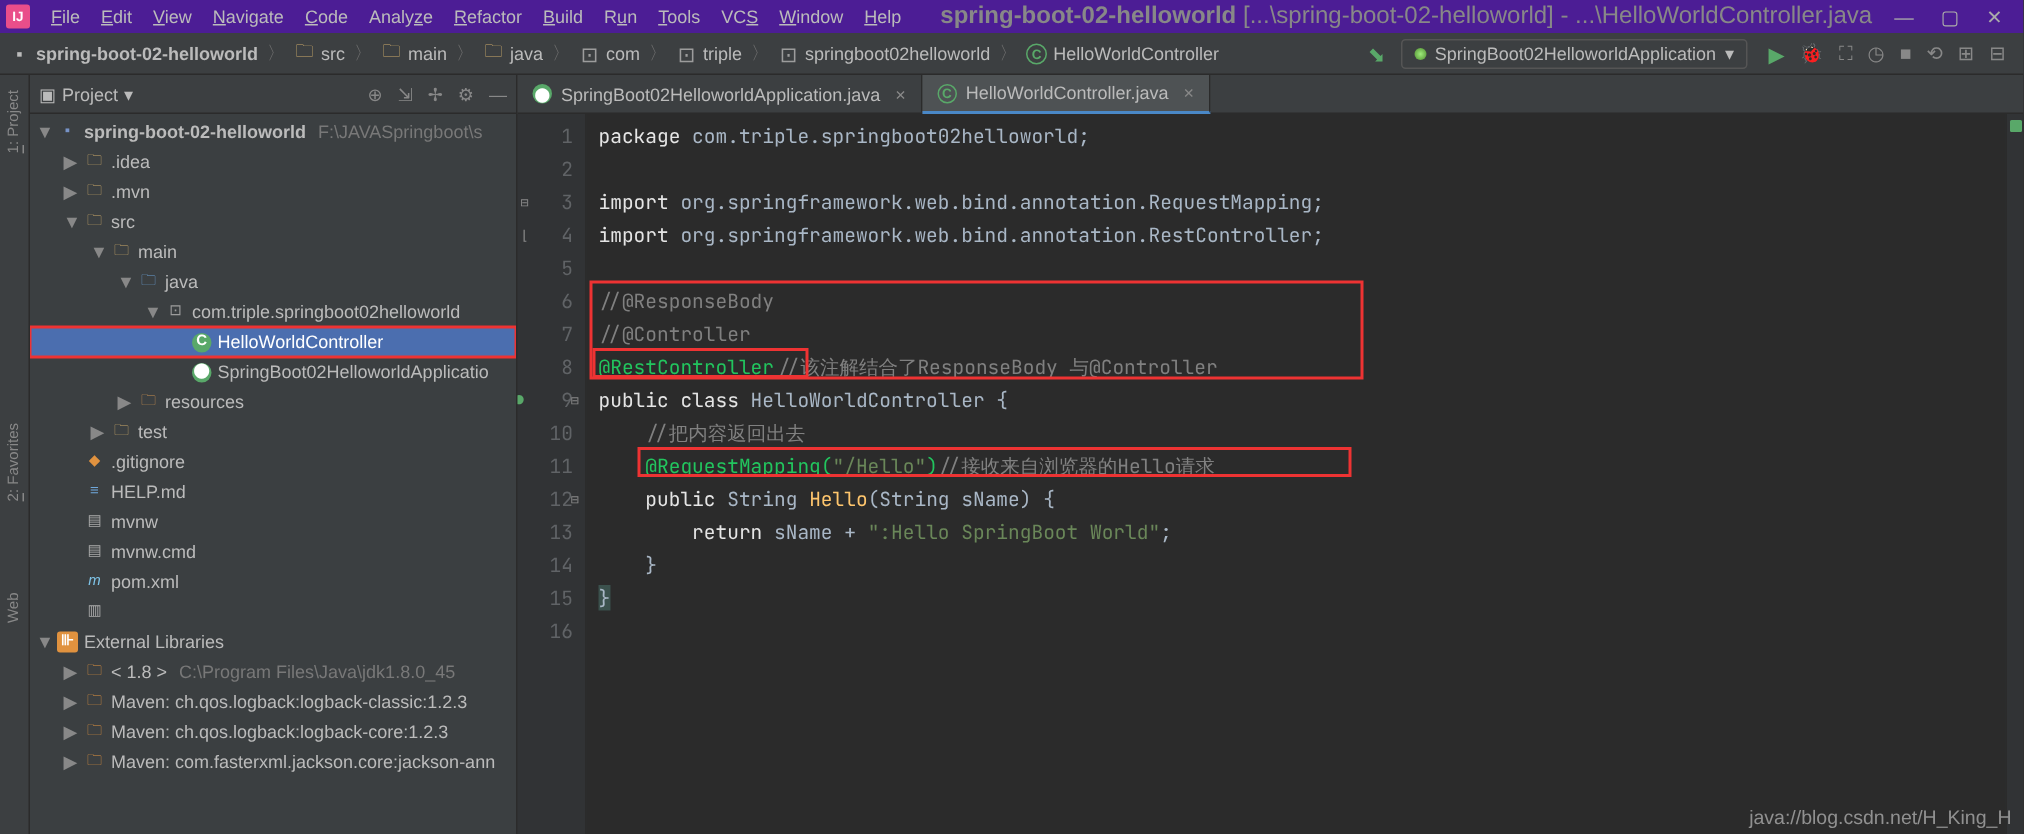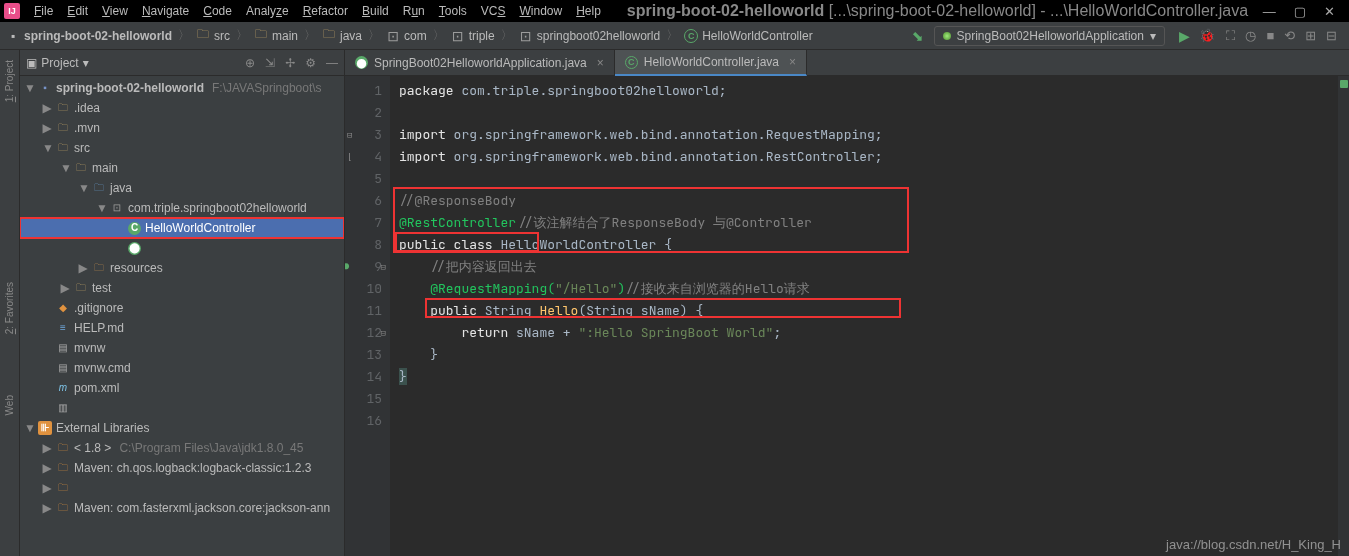--- a/index.html
+++ b/index.html
@@ -10,21 +10,21 @@
     background: #3c3f41;
     overflow: hidden;
     width: 1349px;
     height: 556px;
     position: relative;
   }
   .titlebar {
     height: 22px;
     display: flex;
     align-items: center;
-    background: #000000;
+    background: #4c1d95;
     padding: 0 4px;
   }
   .app-icon {
     width: 16px; height: 16px; background: #e94e8a; border-radius: 2px;
     display:flex;align-items:center;justify-content:center;font-size:9px;font-weight:bold;color:#fff;margin-right:8px;
   }
   .menubar { display: flex; gap: 2px; }
   .menu-item { padding: 2px 6px; cursor: default; }
   .menu-item u { text-decoration: underline; }
   .title-text { margin-left: 20px; color: #888; font-size: 16px; flex:1; white-space: nowrap; overflow:hidden; }
@@ -269,20 +269,21 @@
           <span class="arrow">▼</span>
           <span class="ic pkg-ic">⊡</span>
           <span>com.triple.springboot02helloworld</span>
         </div>
       <div class="row sel boxed" style="padding-left:108px">
           <span class="ic java">C</span>
           <span>HelloWorldController</span>
         </div>
       <div class="row" style="padding-left:108px">
           <span class="ic sb">⬤</span>
+          <span>SpringBoot02HelloworldApplicatio</span>
         </div>
       <div class="row" style="padding-left:58px">
           <span class="arrow">▶</span>
           <span class="ic folder" style="color:#c98f50">🗀</span>
           <span>resources</span>
         </div>
       <div class="row" style="padding-left:40px">
           <span class="arrow">▶</span>
           <span class="ic folder">🗀</span>
           <span>test</span>
@@ -324,20 +325,21 @@
           <span class="dim">C:\Program Files\Java\jdk1.8.0_45</span>
         </div>
       <div class="row" style="padding-left:22px">
           <span class="arrow">▶</span>
           <span class="ic folder" style="color:#e0923f">🗀</span>
           <span>Maven: ch.qos.logback:logback-classic:1.2.3</span>
         </div>
       <div class="row" style="padding-left:22px">
           <span class="arrow">▶</span>
           <span class="ic folder" style="color:#e0923f">🗀</span>
+          <span>Maven: ch.qos.logback:logback-core:1.2.3</span>
         </div>
       <div class="row" style="padding-left:22px">
           <span class="arrow">▶</span>
           <span class="ic folder" style="color:#e0923f">🗀</span>
           <span>Maven: com.fasterxml.jackson.core:jackson-ann</span>
         </div>
     </div>
   </div>
 
   <div class="editor-area">
@@ -372,20 +374,21 @@
         <div class="gutter-line">15</div>
         <div class="gutter-line">16</div>
       </div>
       <div class="code">
         <div class="code-line"><span class="kw">package </span><span class="pkg">com.triple.springboot02helloworld;</span></div>
         <div class="code-line"></div>
         <div class="code-line"><span class="kw">import </span><span class="pkg">org.springframework.web.bind.annotation.</span><span class="ident">RequestMapping</span><span class="ident">;</span></div>
         <div class="code-line"><span class="kw">import </span><span class="pkg">org.springframework.web.bind.annotation.</span><span class="ident">RestController</span><span class="ident">;</span></div>
         <div class="code-line"></div>
         <div class="code-line"><span class="cmt">//@ResponseBody</span></div>
+        <div class="code-line"><span class="cmt">//@Controller</span></div>
         <div class="code-line"><span class="ann">@RestController</span><span class="cmt" style="margin-left:2px">//该注解结合了ResponseBody 与@Controller</span></div>
         <div class="code-line"><span class="kw">public class </span><span class="type">HelloWorldController </span><span class="ident">{</span></div>
         <div class="code-line">    <span class="cmt">//把内容返回出去</span></div>
         <div class="code-line">    <span class="ann">@RequestMapping(</span><span class="str">"/Hello"</span><span class="ann">)</span><span class="cmt">//接收来自浏览器的Hello请求</span></div>
         <div class="code-line">    <span class="kw">public </span><span class="type">String </span><span class="ann" style="color:#ffc66d">Hello</span><span class="ident">(String sName) {</span></div>
         <div class="code-line">        <span class="kw">return </span><span class="ident">sName + </span><span class="str">":Hello SpringBoot World"</span><span class="ident">;</span></div>
         <div class="code-line">    <span class="ident">}</span></div>
         <div class="code-line"><span class="ident cursor-bracket">}</span></div>
         <div class="code-line"></div>
 

